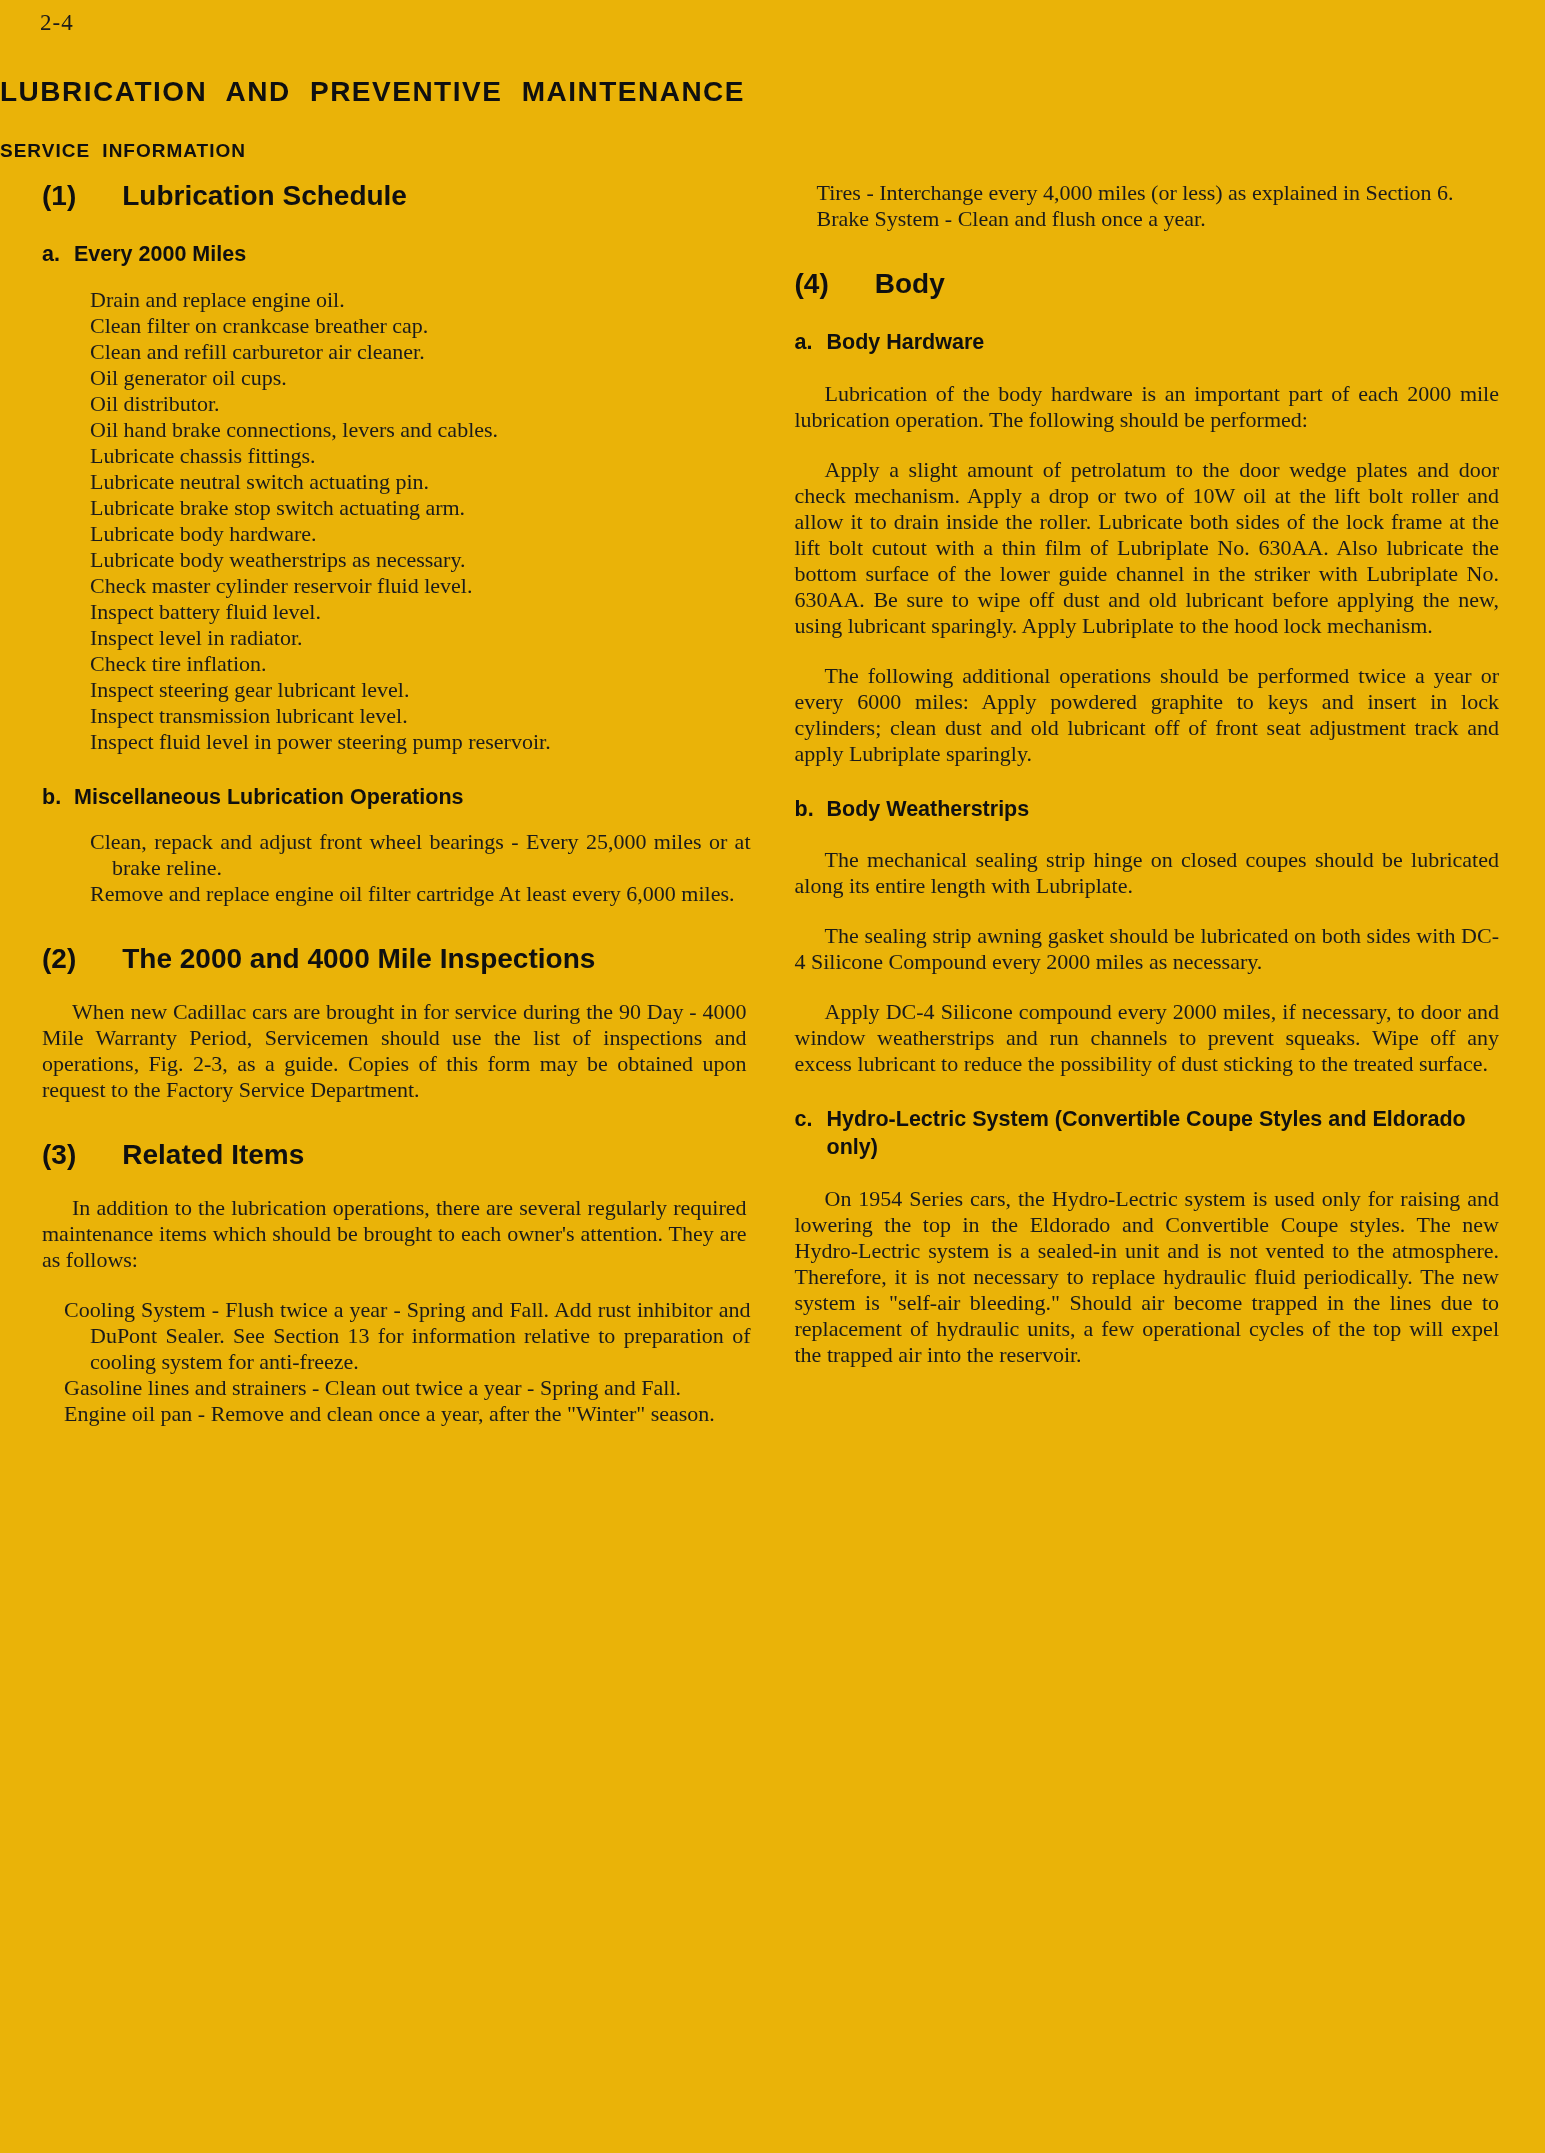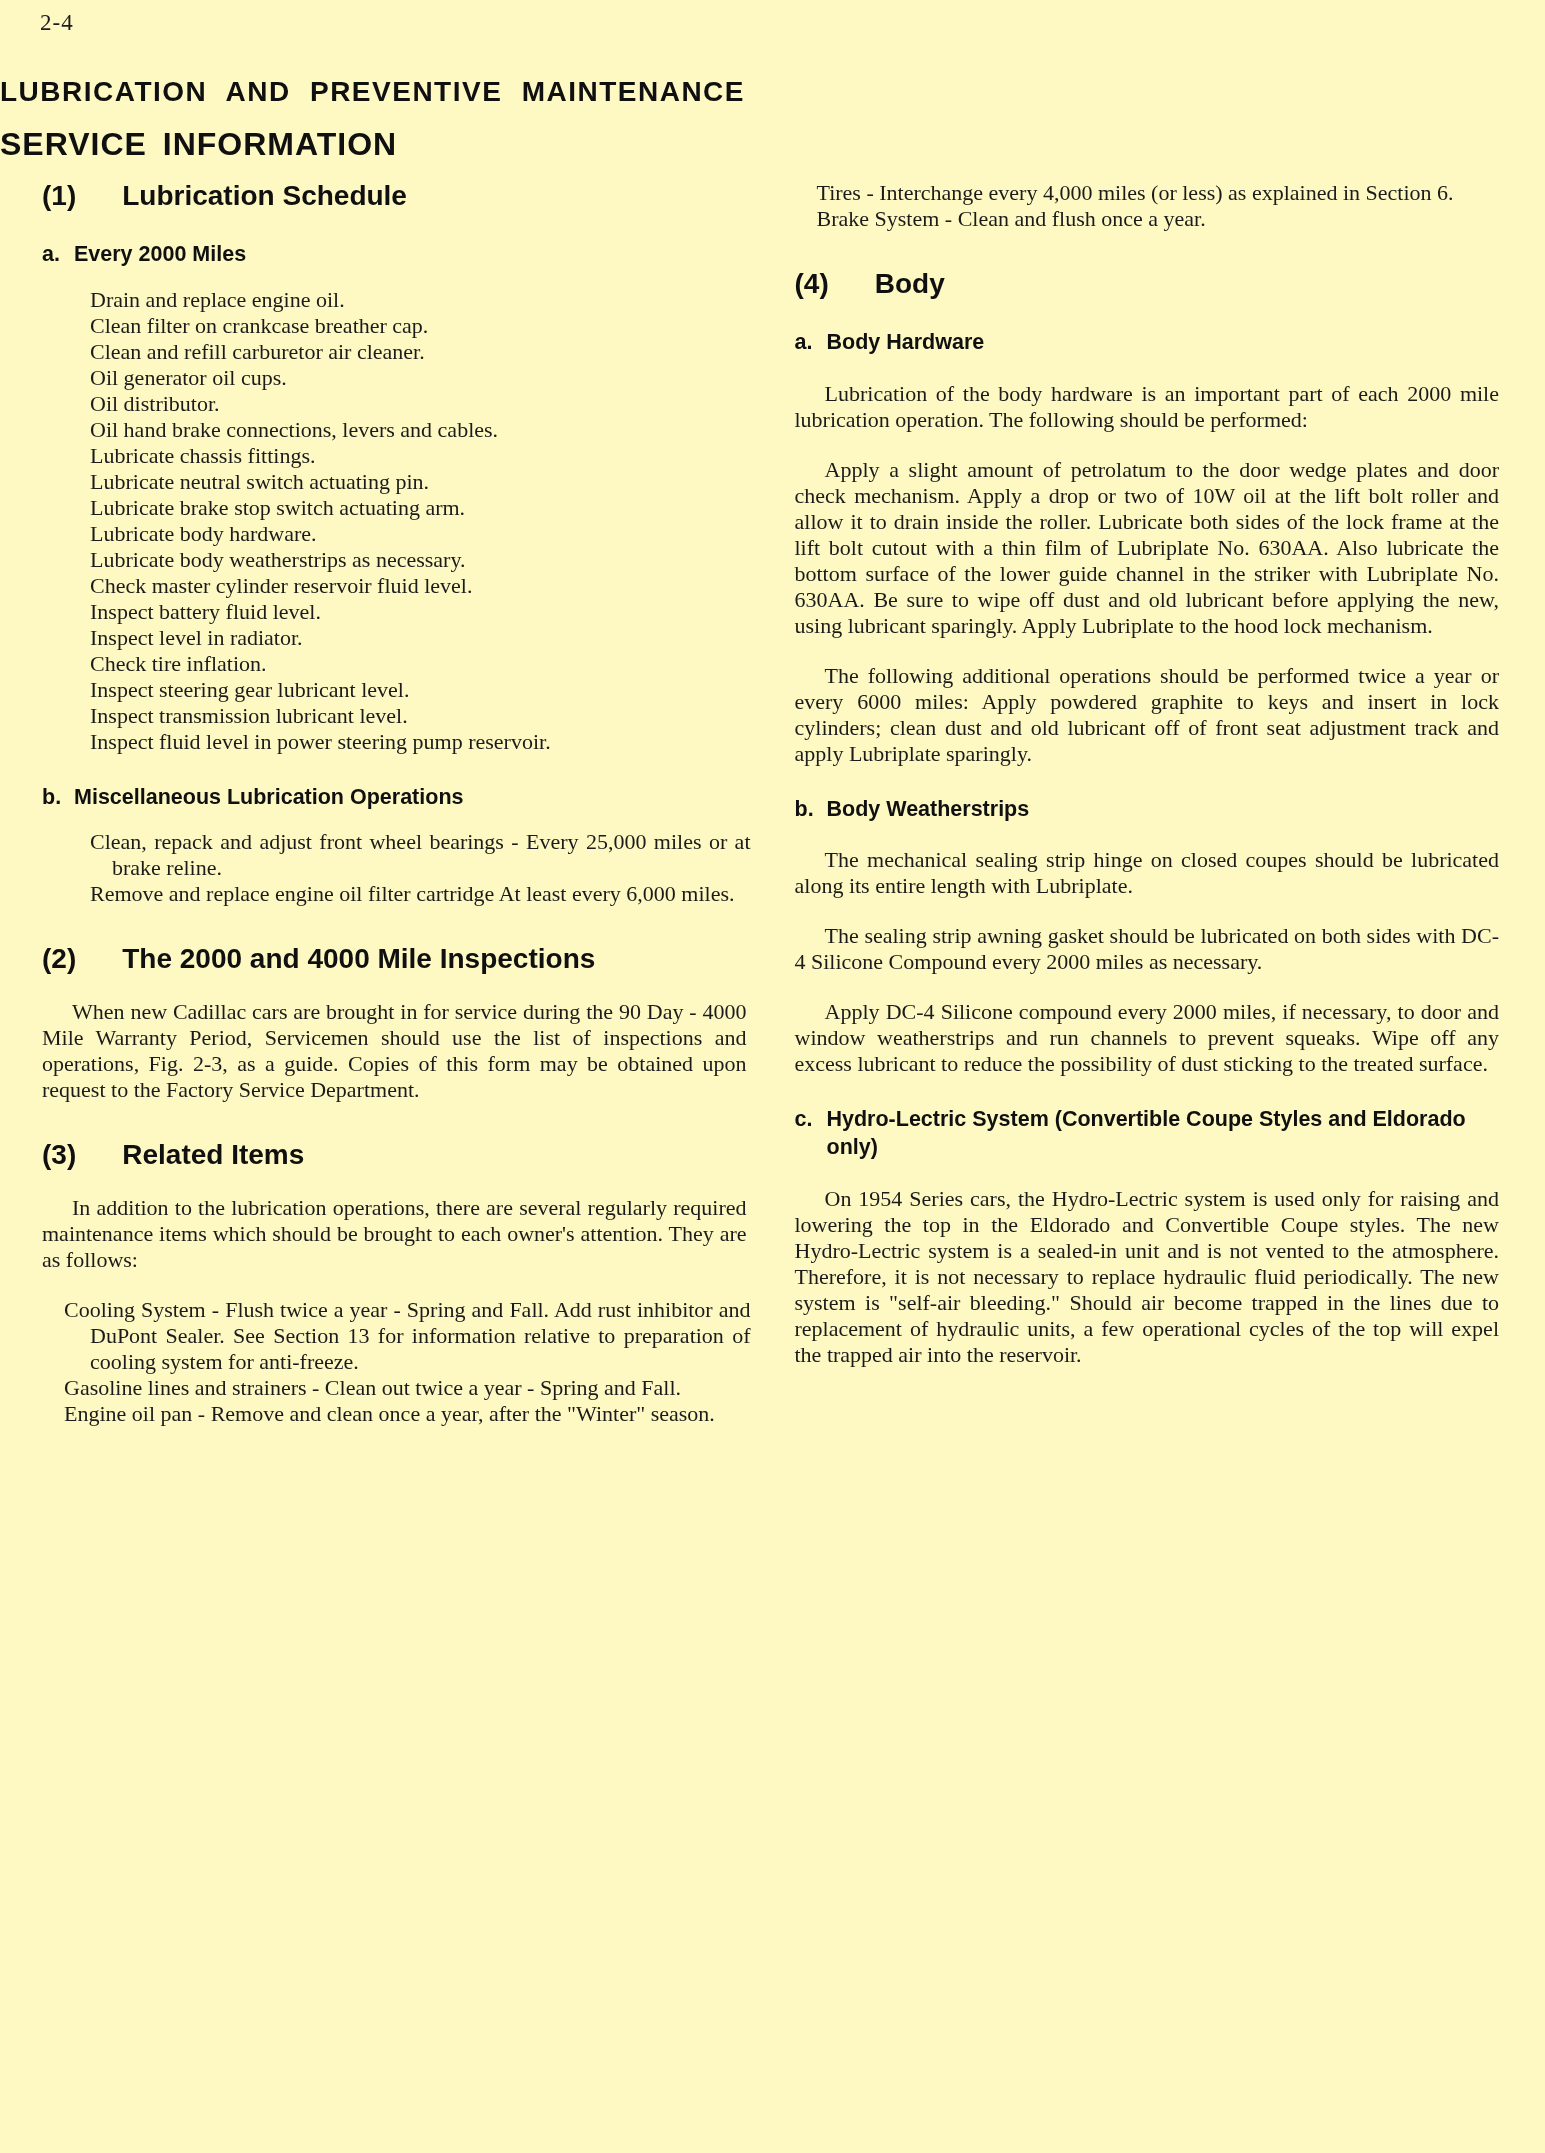--- a/index.html
+++ b/index.html
@@ -3,21 +3,21 @@
 <meta charset="utf-8">
 <style>
   * { box-sizing: border-box; }
   html, body { margin: 0; padding: 0; }
   body { background: #fbfaf6; }
 
   .page {
     position: relative;
     width: 1545px;
     height: 2153px;
-    background: #fef9c3;
+    background: #eab308;
     color: #1b1b1b;
     overflow: hidden;
     font-family: "Liberation Serif", "DejaVu Serif", serif;
   }
 
   .page-number {
     position: absolute;
     left: 40px;
     top: 10px;
     font: 400 23px/1.1 "Liberation Serif", "DejaVu Serif", serif;
@@ -33,24 +33,24 @@
   .doc-title {
     margin-top: 76px;
     font-family: "Liberation Sans", "DejaVu Sans", sans-serif;
     font-weight: 700;
     font-size: 28px;
     letter-spacing: 1.5px;
     word-spacing: 10px;
     color: #101010;
   }
   .doc-subtitle {
-    margin-top: 18px;
-    font-family: "Liberation Sans", "DejaVu Sans", sans-serif;
-    font-weight: 700;
-    font-size: 32px;
+    margin-top: 32px;
+    font-family: "Liberation Sans", "DejaVu Sans", sans-serif;
+    font-weight: 700;
+    font-size: 19px;
     letter-spacing: 1px;
     word-spacing: 6px;
     color: #101010;
   }
 
   .columns {
     position: absolute;
     left: 42px;
     top: 180px;
     width: 1461px;

